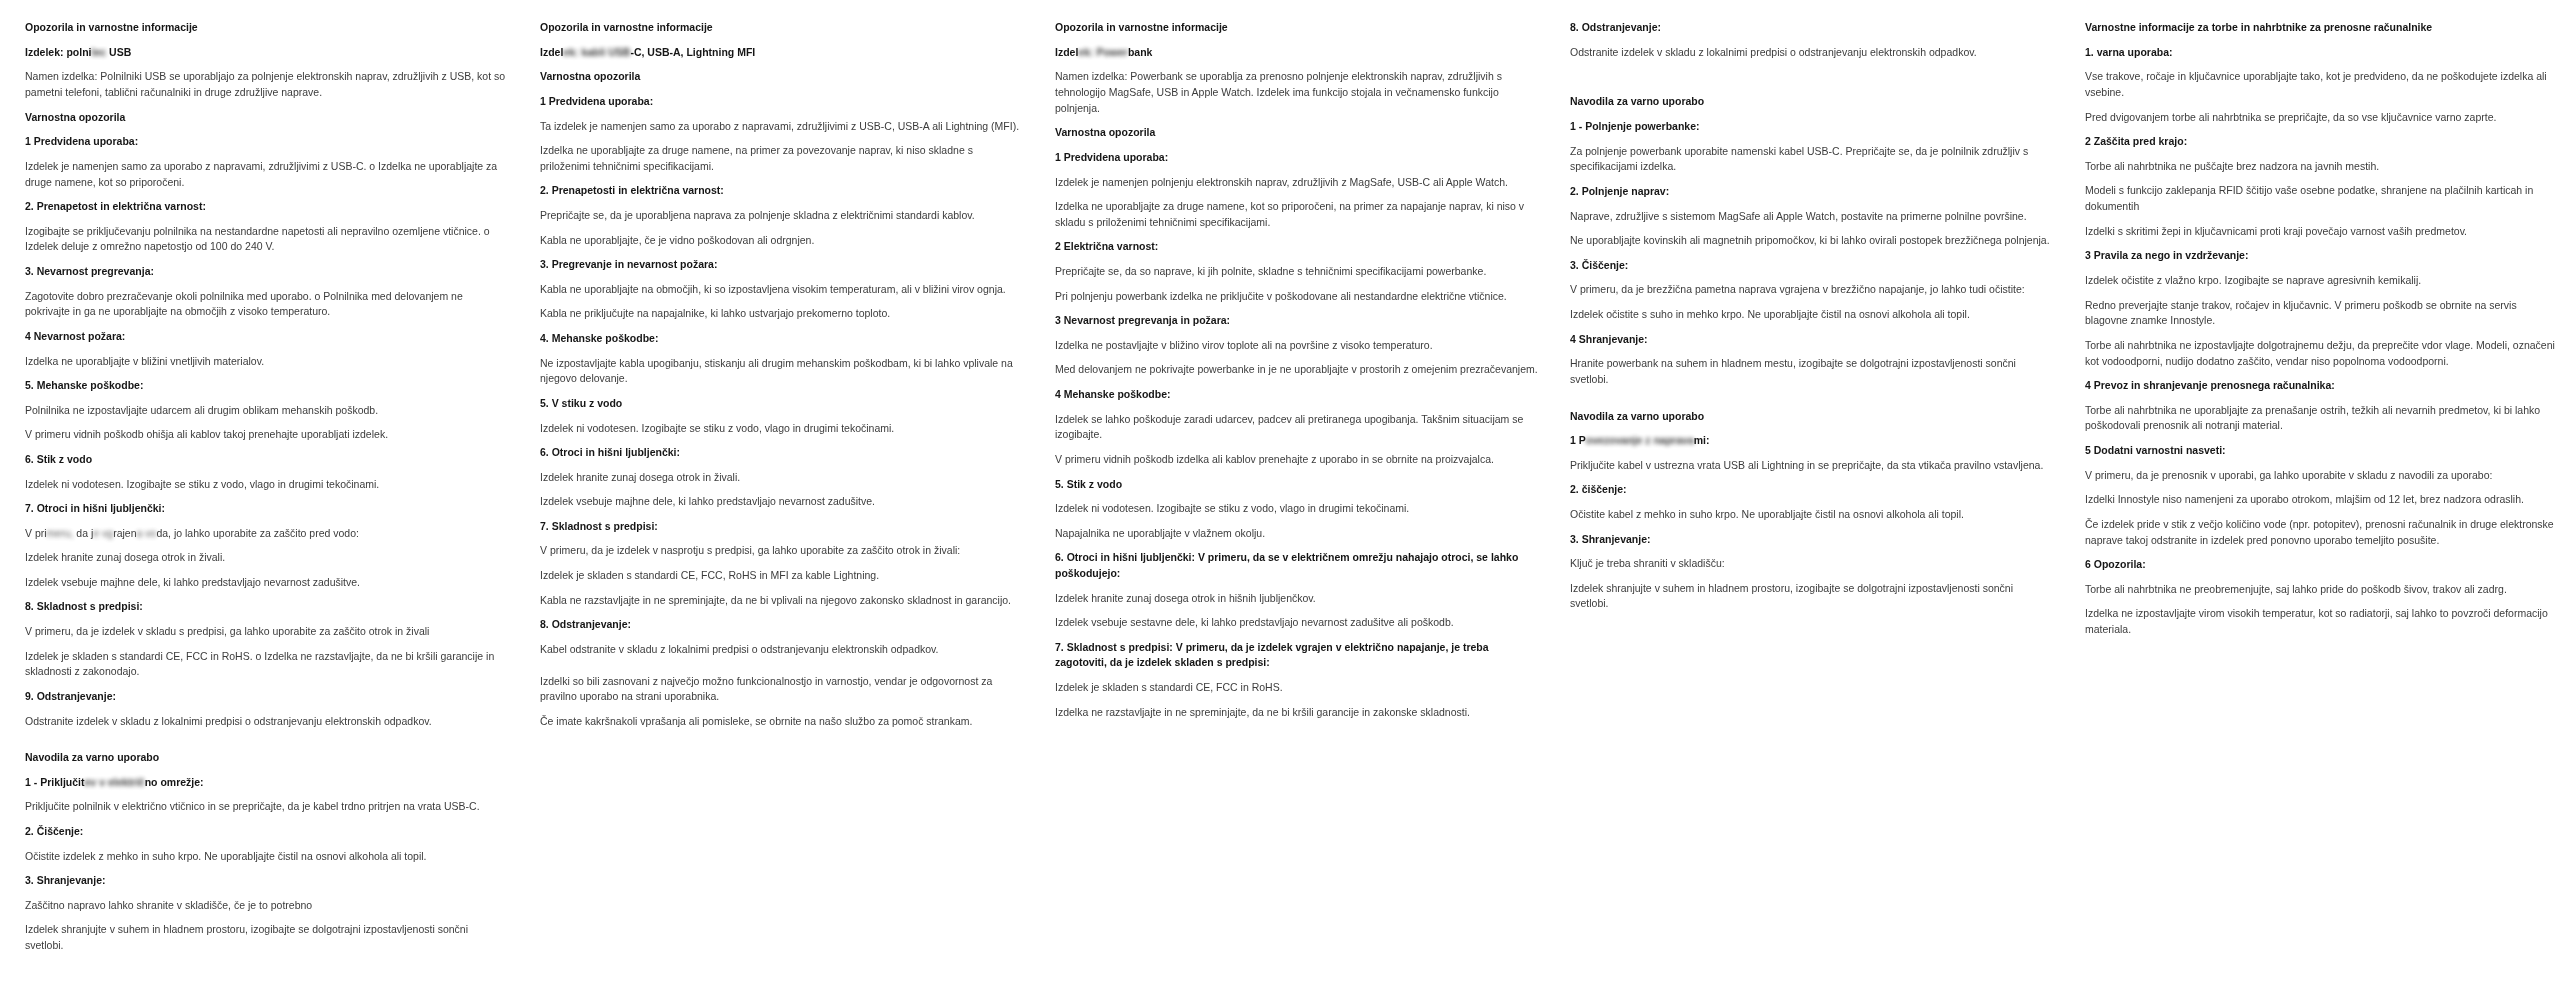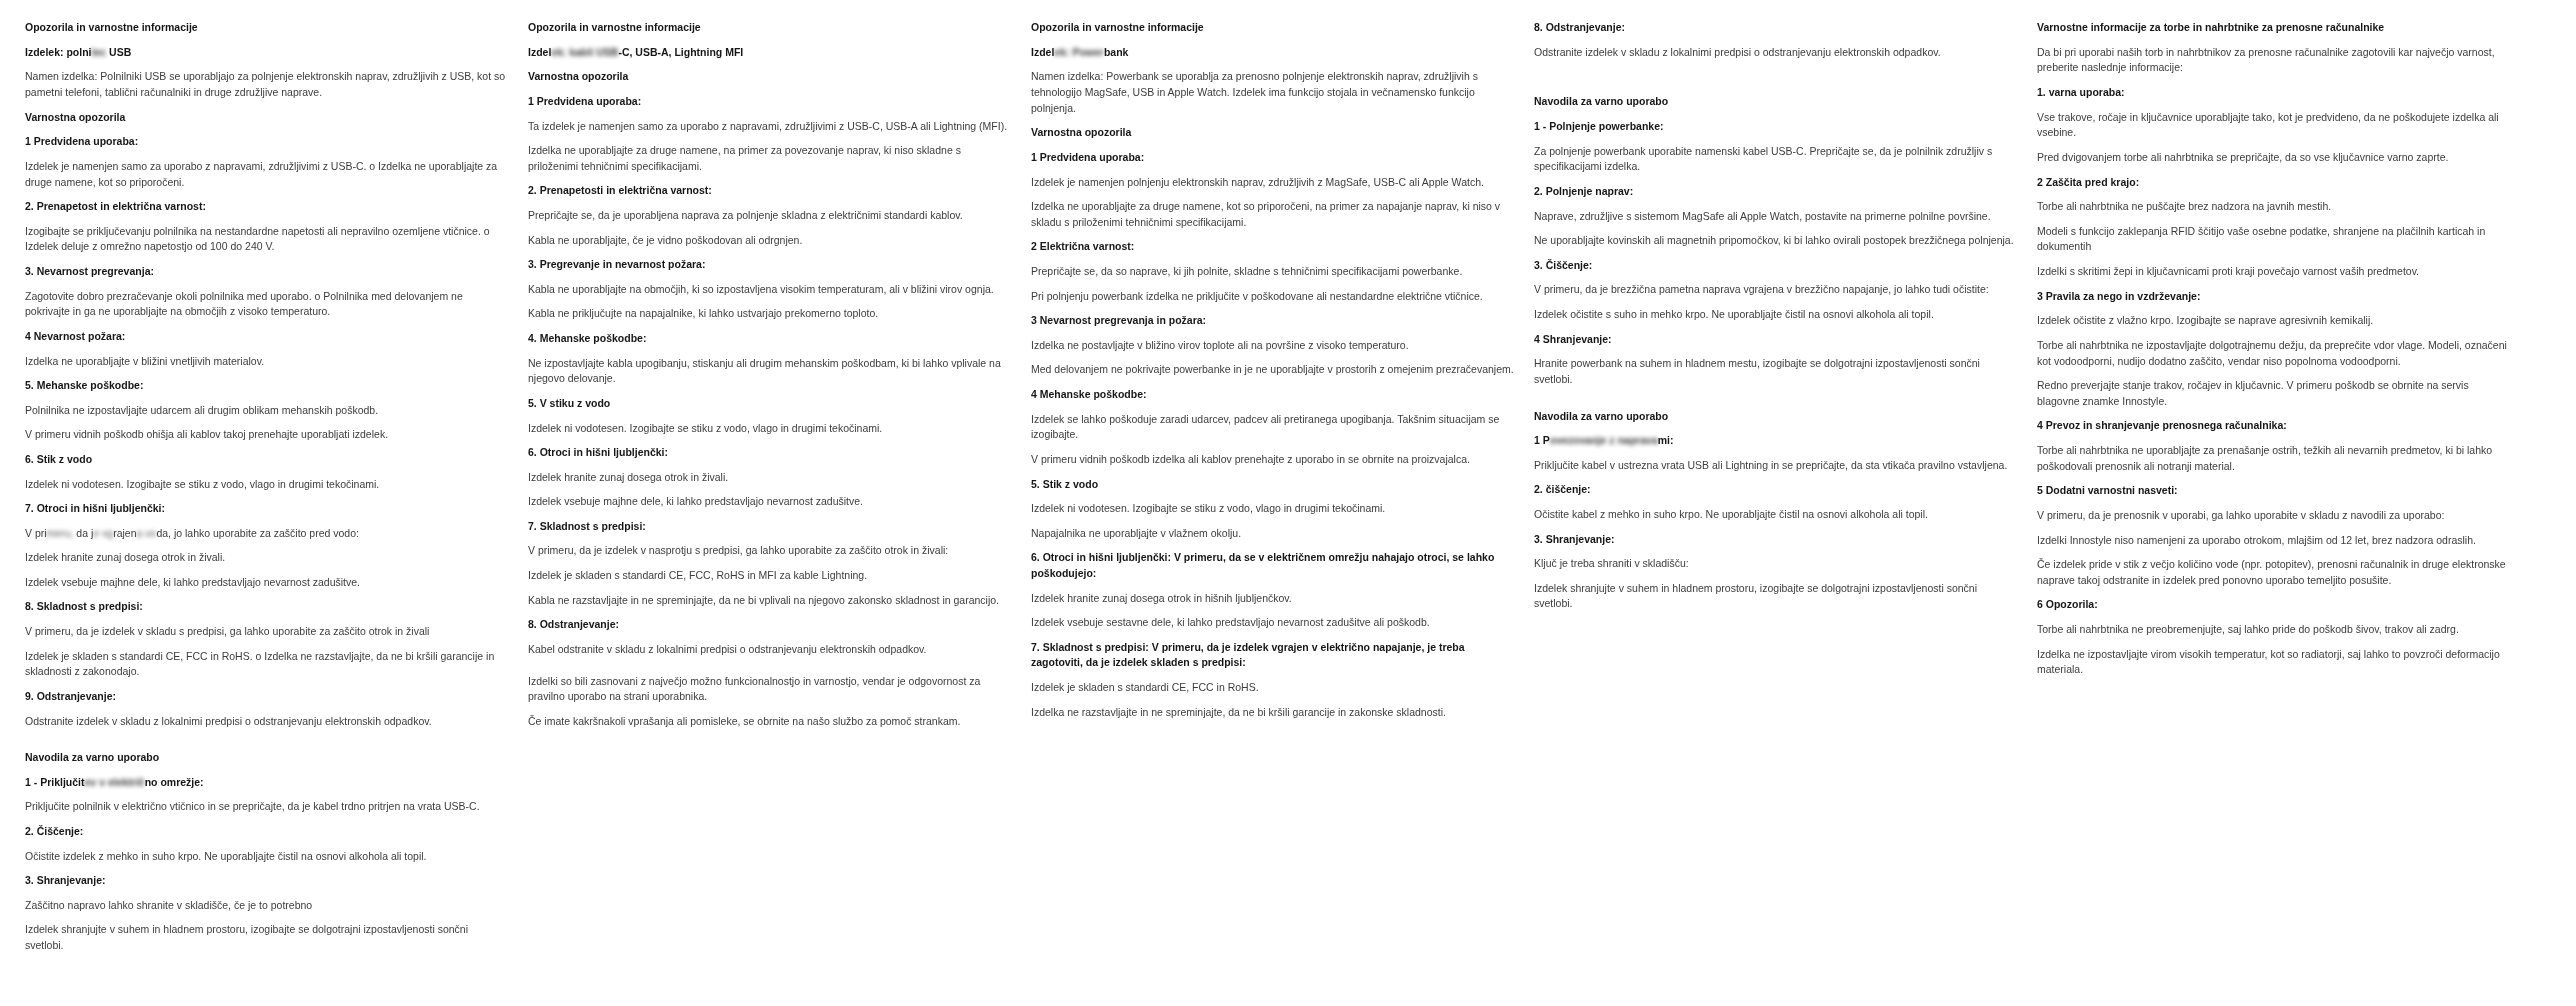--- a/index.html
+++ b/index.html
@@ -10,21 +10,21 @@
     height: 1006px;
     overflow: hidden;
     font-family: "Liberation Sans", "DejaVu Sans", sans-serif;
   }
   .page {
     box-sizing: border-box;
     width: 2576px;
     height: 1006px;
     padding: 11.3px 16px 0 25px;
     display: flex;
-    gap: 20px;
+    gap: 32px;
     align-items: flex-start;
   }
   .col { flex: 0 0 483px; width: 483px; }
   .col:last-child { flex: 0 0 471px; width: 471px; }
   .blk {
     font-size: 10.5px;
     line-height: 15.7px;
     margin: 8.9px 0;
     white-space: normal;
   }
@@ -147,32 +147,31 @@
       <div class="blk h"><span>1 P</span><span class="blur">ovezovanje z naprava</span><span>mi:</span></div>
       <div class="blk p">Priključite kabel v ustrezna vrata USB ali Lightning in se prepričajte, da sta vtikača pravilno vstavljena.</div>
       <div class="blk h">2. čiščenje:</div>
       <div class="blk p">Očistite kabel z mehko in suho krpo. Ne uporabljajte čistil na osnovi alkohola ali topil.</div>
       <div class="blk h">3. Shranjevanje:</div>
       <div class="blk p">Ključ je treba shraniti v skladišču:</div>
       <div class="blk p">Izdelek shranjujte v suhem in hladnem prostoru, izogibajte se dolgotrajni izpostavljenosti sončni svetlobi.</div>
     </div>
     <div class="col">
       <div class="blk h">Varnostne informacije za torbe in nahrbtnike za prenosne računalnike</div>
-      <div class="blk p">Da bi pri uporabi naših torb in nahrbtnikov za prenosne računalnike zagotovili kar največjo varnost, preberite naslednje informacije:</div>
       <div class="blk h">1. varna uporaba:</div>
       <div class="blk p">Vse trakove, ročaje in ključavnice uporabljajte tako, kot je predvideno, da ne poškodujete izdelka ali vsebine.</div>
       <div class="blk p">Pred dvigovanjem torbe ali nahrbtnika se prepričajte, da so vse ključavnice varno zaprte.</div>
       <div class="blk h">2 Zaščita pred krajo:</div>
       <div class="blk p">Torbe ali nahrbtnika ne puščajte brez nadzora na javnih mestih.</div>
       <div class="blk p">Modeli s funkcijo zaklepanja RFID ščitijo vaše osebne podatke, shranjene na plačilnih karticah in dokumentih</div>
       <div class="blk p">Izdelki s skritimi žepi in ključavnicami proti kraji povečajo varnost vaših predmetov.</div>
       <div class="blk h">3 Pravila za nego in vzdrževanje:</div>
       <div class="blk p">Izdelek očistite z vlažno krpo. Izogibajte se naprave agresivnih kemikalij.</div>
+      <div class="blk p">Redno preverjajte stanje trakov, ročajev in ključavnic. V primeru poškodb se obrnite na servis blagovne znamke Innostyle.</div>
       <div class="blk p">Torbe ali nahrbtnika ne izpostavljajte dolgotrajnemu dežju, da preprečite vdor vlage. Modeli, označeni kot vodoodporni, nudijo dodatno zaščito, vendar niso popolnoma vodoodporni.</div>
-      <div class="blk p">Redno preverjajte stanje trakov, ročajev in ključavnic. V primeru poškodb se obrnite na servis blagovne znamke Innostyle.</div>
       <div class="blk h">4 Prevoz in shranjevanje prenosnega računalnika:</div>
       <div class="blk p">Torbe ali nahrbtnika ne uporabljajte za prenašanje ostrih, težkih ali nevarnih predmetov, ki bi lahko poškodovali prenosnik ali notranji material.</div>
       <div class="blk h">5 Dodatni varnostni nasveti:</div>
       <div class="blk p">V primeru, da je prenosnik v uporabi, ga lahko uporabite v skladu z navodili za uporabo:</div>
       <div class="blk p">Izdelki Innostyle niso namenjeni za uporabo otrokom, mlajšim od 12 let, brez nadzora odraslih.</div>
       <div class="blk p">Če izdelek pride v stik z večjo količino vode (npr. potopitev), prenosni računalnik in druge elektronske naprave takoj odstranite in izdelek pred ponovno uporabo temeljito posušite.</div>
       <div class="blk h">6 Opozorila:</div>
       <div class="blk p">Torbe ali nahrbtnika ne preobremenjujte, saj lahko pride do poškodb šivov, trakov ali zadrg.</div>
       <div class="blk p">Izdelka ne izpostavljajte virom visokih temperatur, kot so radiatorji, saj lahko to povzroči deformacijo materiala.</div>
     </div>

